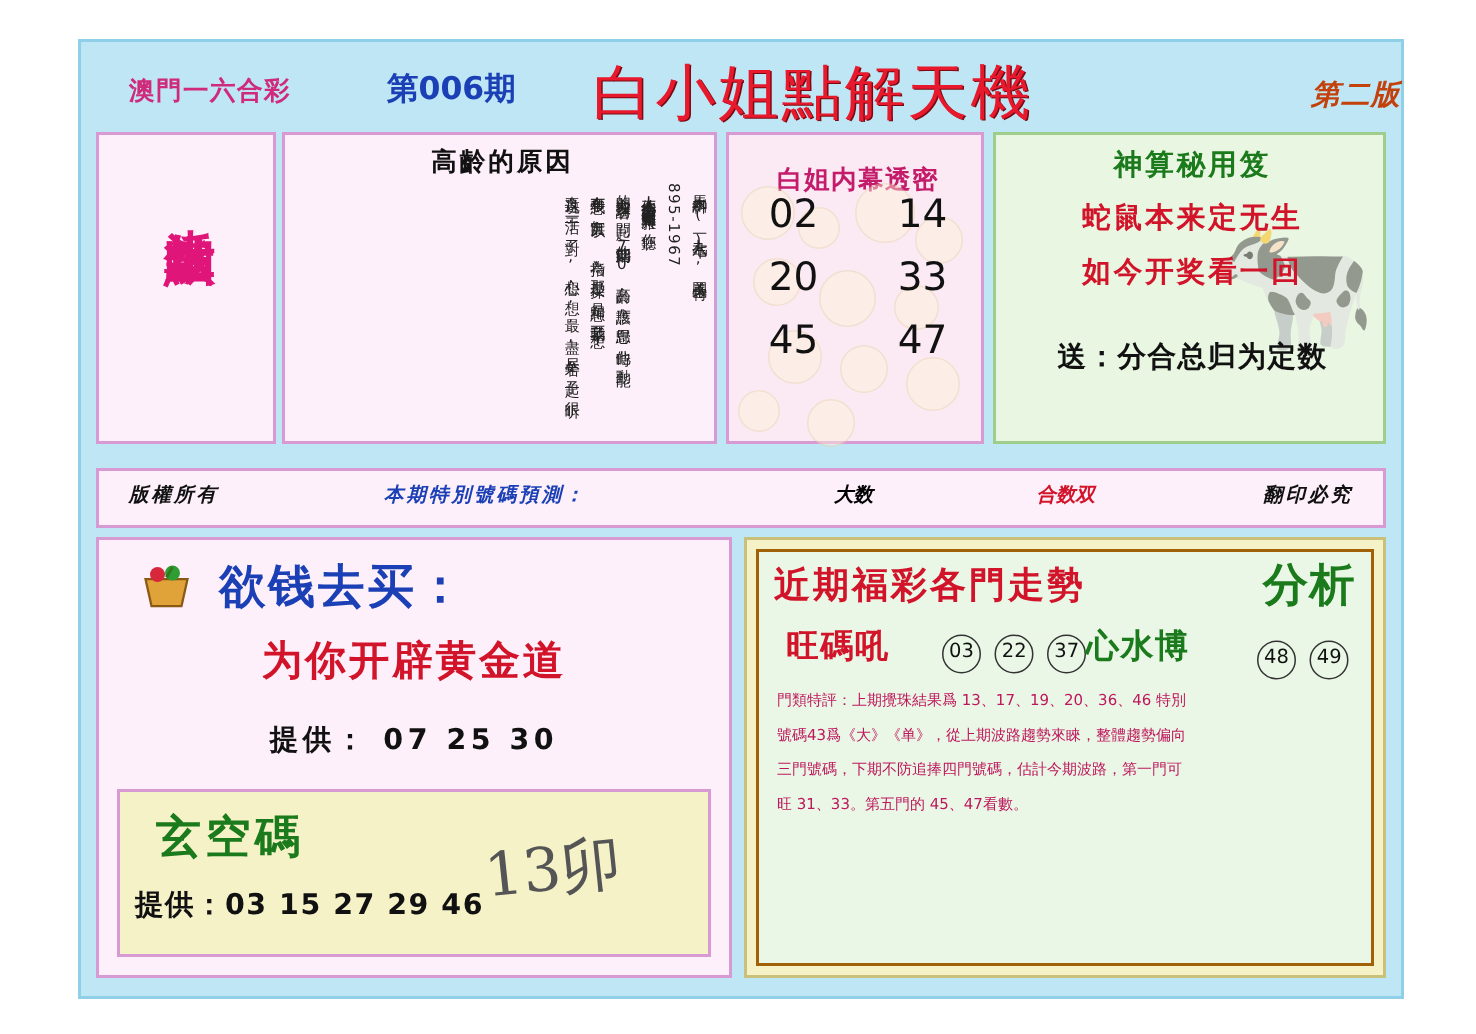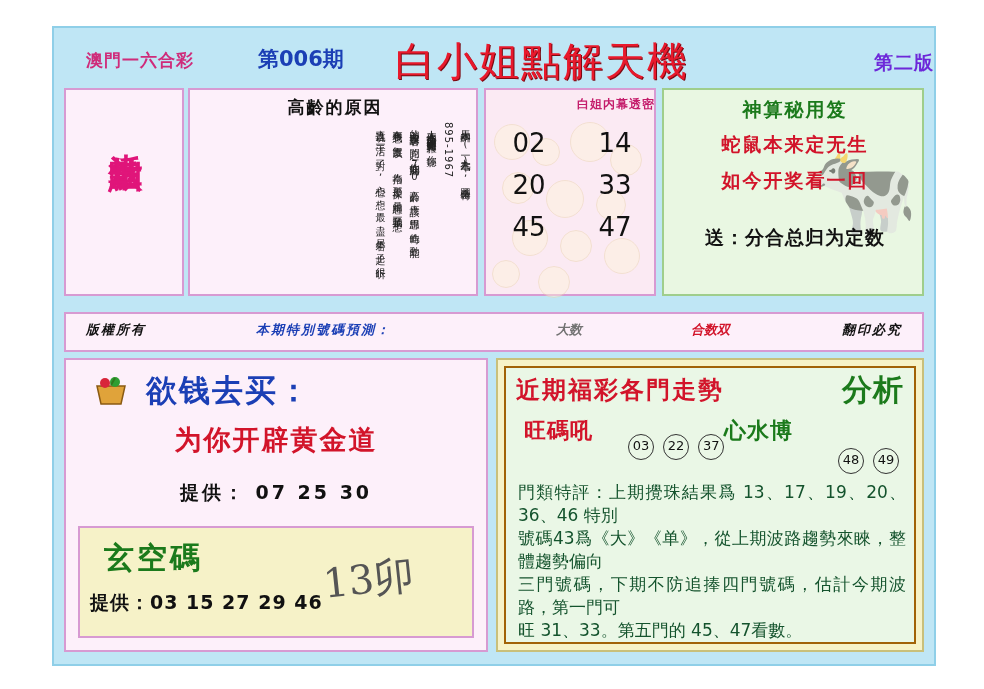--- a/index.html
+++ b/index.html
@@ -5,55 +5,55 @@
   html,body{margin:0;padding:0;background:#ffffff;}
   body{width:984px;height:689px;font-family:"DejaVu Sans","Liberation Sans",sans-serif;}
   .page{position:relative;width:984px;height:689px;overflow:hidden;}
   .frame{position:absolute;left:52px;top:26px;width:880px;height:636px;background:#bfe6f5;border:2px solid #8fcfe8;}
 
   
   .hdr{position:absolute;left:0;top:0;width:880px;height:58px;margin-left:18px;}
   .hdr-left{position:absolute;left:14px;top:21px;font-size:17px;color:#cf2b7a;font-weight:bold;letter-spacing:1px;font-family:"DejaVu Sans",sans-serif;}
   .hdr-issue{position:absolute;left:186px;top:17px;font-size:21px;color:#1b3fb5;font-weight:bold;}
   .hdr-title{position:absolute;left:280px;top:6px;width:380px;text-align:center;font-size:40px;font-weight:normal;color:#e8192c;letter-spacing:2px;text-shadow:1px 1px 0 #7a0a12;}
-  .hdr-right{position:absolute;right:18px;top:22px;font-size:19px;font-weight:bold;color:#6d28d9;letter-spacing:1px;}
+  .hdr-right{position:absolute;right:18px;top:22px;font-size:19px;font-weight:bold;color:#c2410c;letter-spacing:1px;font-style:italic;}
 
   
   .boxrow{position:absolute;left:10px;top:60px;width:860px;height:218px;}
 
   .bx{position:absolute;border:2px solid #c9a0c9;box-sizing:border-box;}
 
   .b1{left:0;top:0;width:120px;height:208px;background:#fdf0fa;border-color:#d79ad2;}
   .b1 .vtxt{position:absolute;left:0;top:10px;width:120px;text-align:center;font-size:34px;font-weight:bold;color:#e0157a;line-height:44px;letter-spacing:2px;}
 
   .b2{left:124px;top:0;width:290px;height:208px;background:#fdf0fa;border-color:#d79ad2;}
   .b2 .t{position:absolute;left:0;top:6px;width:290px;text-align:center;font-size:17px;font-weight:bold;color:#111;letter-spacing:2px;}
   .b2 .vcols{position:absolute;left:8px;top:32px;width:274px;height:168px;display:flex;flex-direction:row-reverse;justify-content:flex-start;gap:4px;}
   .b2 .vc{writing-mode:vertical-rl;text-orientation:upright;font-size:10px;line-height:13px;color:#222;letter-spacing:1px;height:165px;}
 
   .b3{left:420px;top:0;width:172px;height:208px;background:#fbeaf3;border-color:#d79ad2;}
-  .b3 .t{position:absolute;left:0;top:6px;width:172px;text-align:center;font-size:12px;font-weight:bold;color:#c41c6b;letter-spacing:1px;margin-left:44px;}
+  .b3 .t{position:absolute;left:0;top:18px;width:172px;text-align:center;font-size:17px;font-weight:bold;color:#c41c6b;letter-spacing:1px;}
   .b3 .nums{position:absolute;left:0;top:38px;width:172px;}
   .b3 .nr{display:flex;justify-content:space-around;font-size:26px;color:#111;margin-bottom:12px;font-family:"DejaVu Sans",sans-serif;}
   .b3 .bubbles{position:absolute;left:0;top:30px;width:172px;height:175px;opacity:.45;}
   .b3 .bub{position:absolute;border-radius:50%;background:#fff4d9;border:1px solid #e8d2a8;}
 
   .b4{left:598px;top:0;width:262px;height:208px;background:#e9f7e2;border-color:#9fce8c;}
   .b4 .t{position:absolute;left:0;top:7px;width:262px;text-align:center;font-size:19px;font-weight:bold;color:#1b7a1b;letter-spacing:2px;}
   .b4 .l1{position:absolute;left:0;top:42px;width:262px;text-align:center;font-size:19px;font-weight:bold;color:#d2142a;letter-spacing:2px;}
   .b4 .l2{position:absolute;left:0;top:78px;width:262px;text-align:center;font-size:19px;font-weight:bold;color:#d2142a;letter-spacing:2px;}
   .b4 .l3{position:absolute;left:0;top:135px;width:262px;text-align:center;font-size:19px;font-weight:bold;color:#111;letter-spacing:1px;}
   .b4 .ox{position:absolute;right:4px;top:56px;font-size:90px;color:#7b5bd6;opacity:.55;line-height:90px;}
 
   
   .notice{position:absolute;left:10px;top:284px;width:860px;height:40px;background:#fdf0fa;border:2px solid #d79ad2;box-sizing:border-box;}
   .notice .c{position:absolute;top:7px;font-size:13px;font-weight:bold;font-style:italic;}
   .n1{left:20px;color:#111;letter-spacing:2px;}
   .n2{left:190px;color:#1b3fb5;letter-spacing:2px;}
-  .n3{left:490px;color:#737373;}
+  .n3{left:490px;color:#000000;}
   .n4{left:625px;color:#d2142a;}
   .n5{right:20px;color:#111;letter-spacing:2px;}
 
   
   .ll{position:absolute;left:10px;top:330px;width:424px;height:294px;background:#fdf0fa;border:2px solid #d79ad2;box-sizing:border-box;}
   .ll .row1{position:absolute;left:0;top:10px;width:420px;height:44px;}
   .ll .basket{position:absolute;left:28px;top:6px;width:34px;height:30px;}
   .ll .h1{position:absolute;left:80px;top:0;font-size:31px;font-weight:bold;color:#1b3fb5;letter-spacing:2px;}
   .ll .h2{position:absolute;left:0;top:62px;width:420px;text-align:center;font-size:27px;font-weight:bold;color:#d2142a;letter-spacing:2px;}
   .ll .h3{position:absolute;left:0;top:120px;width:420px;text-align:center;font-size:19px;font-weight:bold;color:#111;letter-spacing:3px;}
@@ -62,24 +62,24 @@
   .ll .sub .sp{position:absolute;left:10px;top:62px;font-size:19px;font-weight:bold;color:#111;letter-spacing:1px;}
   .ll .sub .scribble{position:absolute;right:58px;top:24px;font-size:40px;color:#555;font-family:"DejaVu Serif",serif;transform:rotate(-6deg);}
 
   
   .lr{position:absolute;left:442px;top:330px;width:428px;height:294px;background:#f6f2c8;border:2px solid #c9c07a;box-sizing:border-box;}
   .lr .inner{position:absolute;left:6px;top:6px;width:412px;height:278px;background:#eaf7e6;border:2px solid #a16207;box-sizing:border-box;}
   .lr .t1{position:absolute;left:10px;top:6px;font-size:24px;font-weight:bold;color:#d2142a;letter-spacing:2px;}
   .lr .t2{position:absolute;right:10px;top:2px;font-size:30px;font-weight:bold;color:#1b7a1b;letter-spacing:1px;}
   .lr .t3{position:absolute;left:18px;top:48px;font-size:22px;font-weight:bold;color:#d2142a;letter-spacing:1px;}
   .lr .t4{position:absolute;left:218px;top:48px;font-size:22px;font-weight:bold;color:#1b7a1b;letter-spacing:1px;}
-  .lr .ball{display:inline-block;width:24px;height:24px;border:1.5px solid #333;border-radius:50%;font-size:13px;line-height:22px;text-align:center;color:#111;font-weight:normal;background:#eaf7e6;margin:16px 2px;vertical-align:middle;font-family:"DejaVu Sans",sans-serif;}
+  .lr .ball{display:inline-block;width:24px;height:24px;border:1.5px solid #333;border-radius:50%;font-size:13px;line-height:22px;text-align:center;color:#111;font-weight:normal;background:#eaf7e6;margin:5px 2px;vertical-align:middle;font-family:"DejaVu Sans",sans-serif;}
   .lr .balls1{position:absolute;left:120px;top:50px;}
-  .lr .balls2{position:absolute;left:330px;top:64px;}
-  .lr .body{position:absolute;left:12px;top:88px;width:388px;font-size:17px;line-height:23px;color:#14532d;text-align:justify;margin-top:25px;}
+  .lr .balls2{position:absolute;left:330px;top:54px;}
+  .lr .body{position:absolute;left:12px;top:88px;width:388px;font-size:10px;line-height:23px;color:#be185d;text-align:justify;}
 </style>
 </head>
 <body>
 
 <div class="page">
   <div class="frame">
 
     <div class="hdr">
       <div class="hdr-left">澳門一六合彩</div>
       <div class="hdr-issue">第006期</div>

